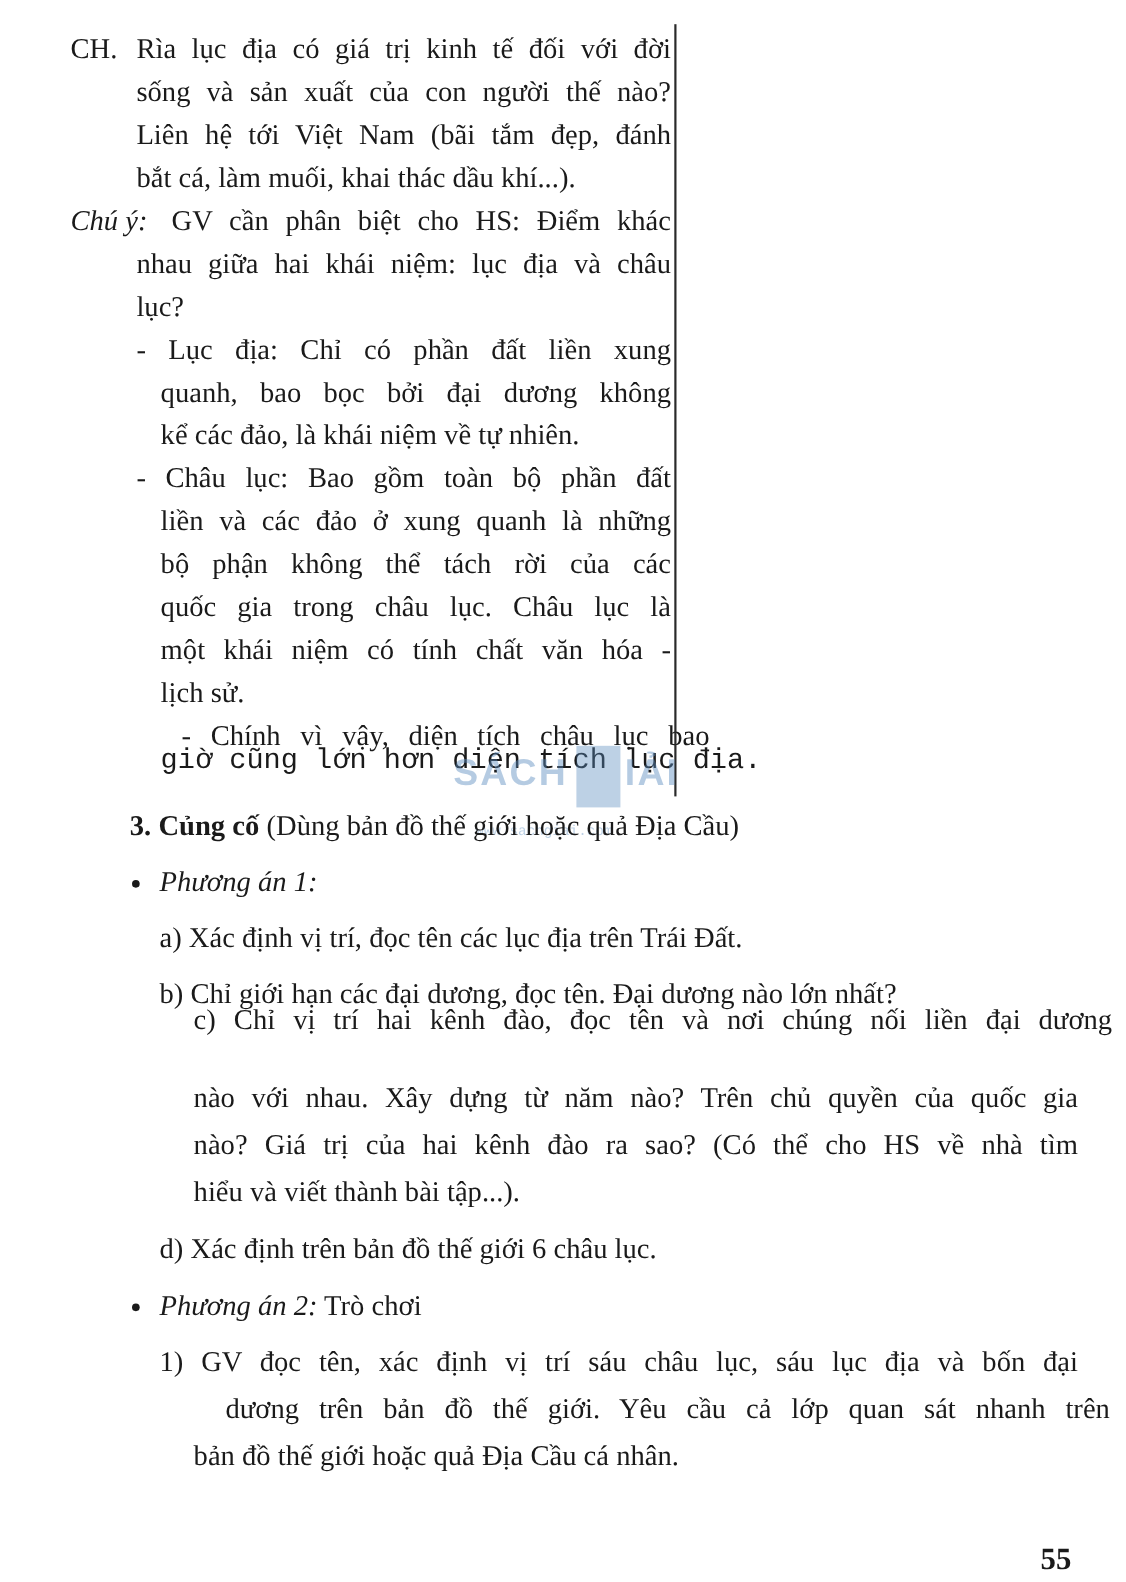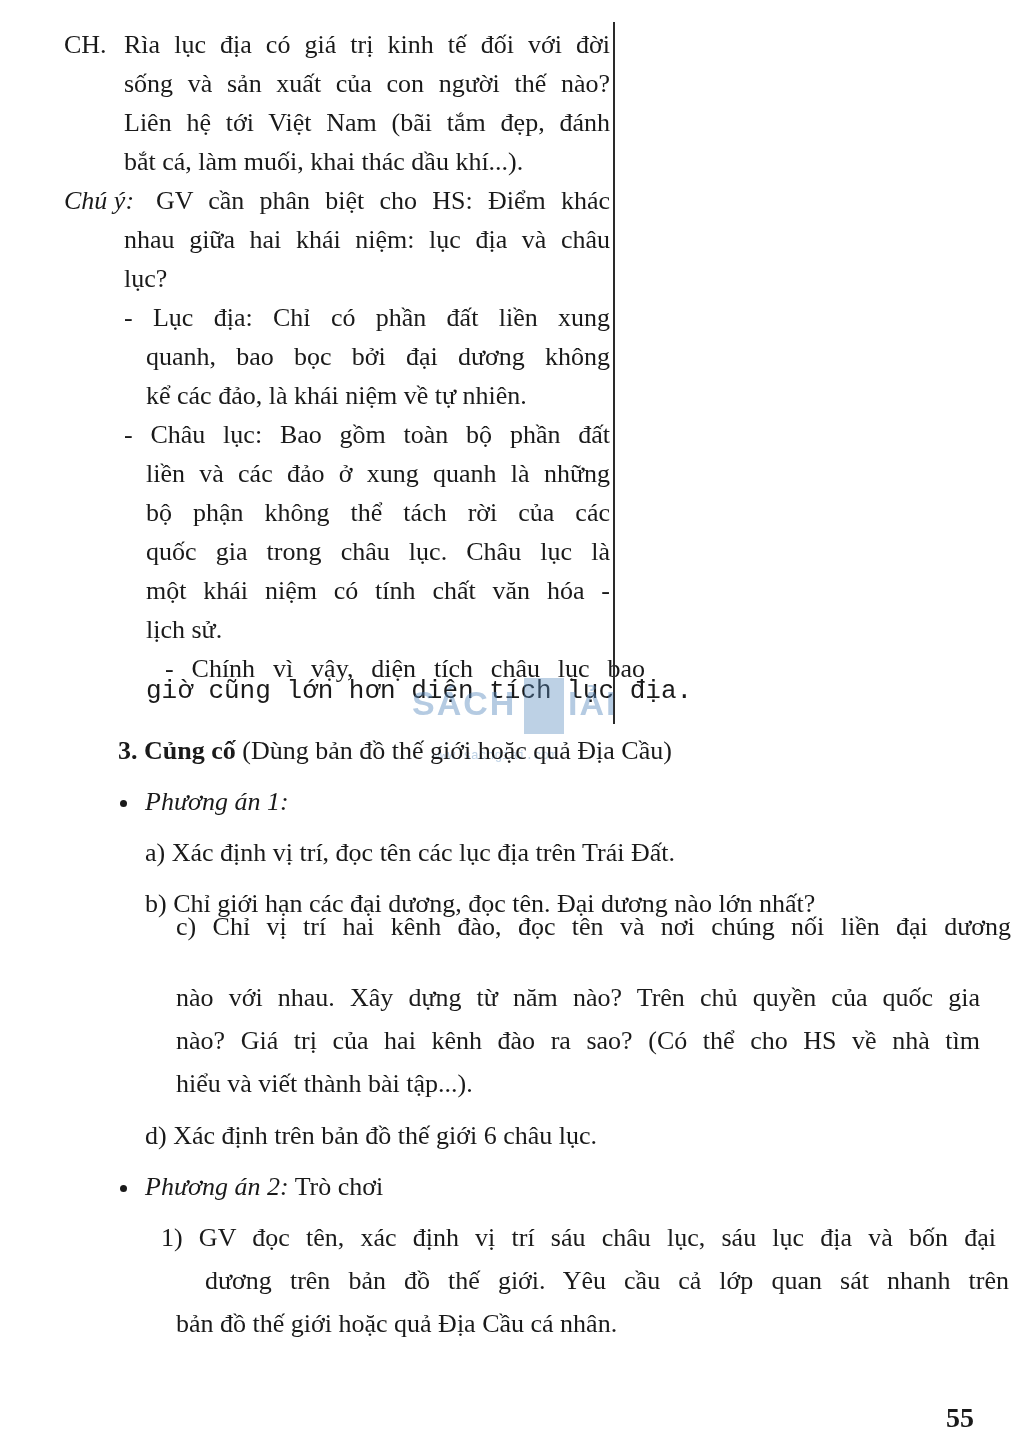--- a/index.html
+++ b/index.html
@@ -98,18 +98,18 @@
   <div class="line just" style="left:176px; top:983px; width:804px;">nào với nhau. Xây dựng từ năm nào? Trên chủ quyền của quốc gia</div>
   <div class="line just" style="left:176px; top:1026px; width:804px;">nào? Giá trị của hai kênh đào ra sao? (Có thể cho HS về nhà tìm</div>
   <div class="line" style="left:176px; top:1069px;">hiểu và viết thành bài tập...).</div>
   <div class="line" style="left:145px; top:1121px;">d) Xác định trên bản đồ thế giới 6 châu lục.</div>
 
   <span class="bullet" style="left:120px; top:1185px;"></span>
   <div class="line" style="left:145px; top:1172px;">
     <span class="it">Phương án 2:</span><span> Trò chơi</span>
   </div>
 
-  <div class="line just" style="left:145px; top:1223px; width:835px;margin-left:16px;">1) GV đọc tên, xác định vị trí sáu châu lục, sáu lục địa và bốn đại</div>
+  <div class="line just" style="left:145px; top:1223px; width:835px;">1) GV đọc tên, xác định vị trí sáu châu lục, sáu lục địa và bốn đại</div>
   <div class="line just" style="left:176px; top:1266px; width:804px;margin-left:29px;">dương trên bản đồ thế giới. Yêu cầu cả lớp quan sát nhanh trên</div>
   <div class="line" style="left:176px; top:1309px;">bản đồ thế giới hoặc quả Địa Cầu cá nhân.</div>
 
   <div class="page-num">55</div>
 </div>
 
 </body></html>

